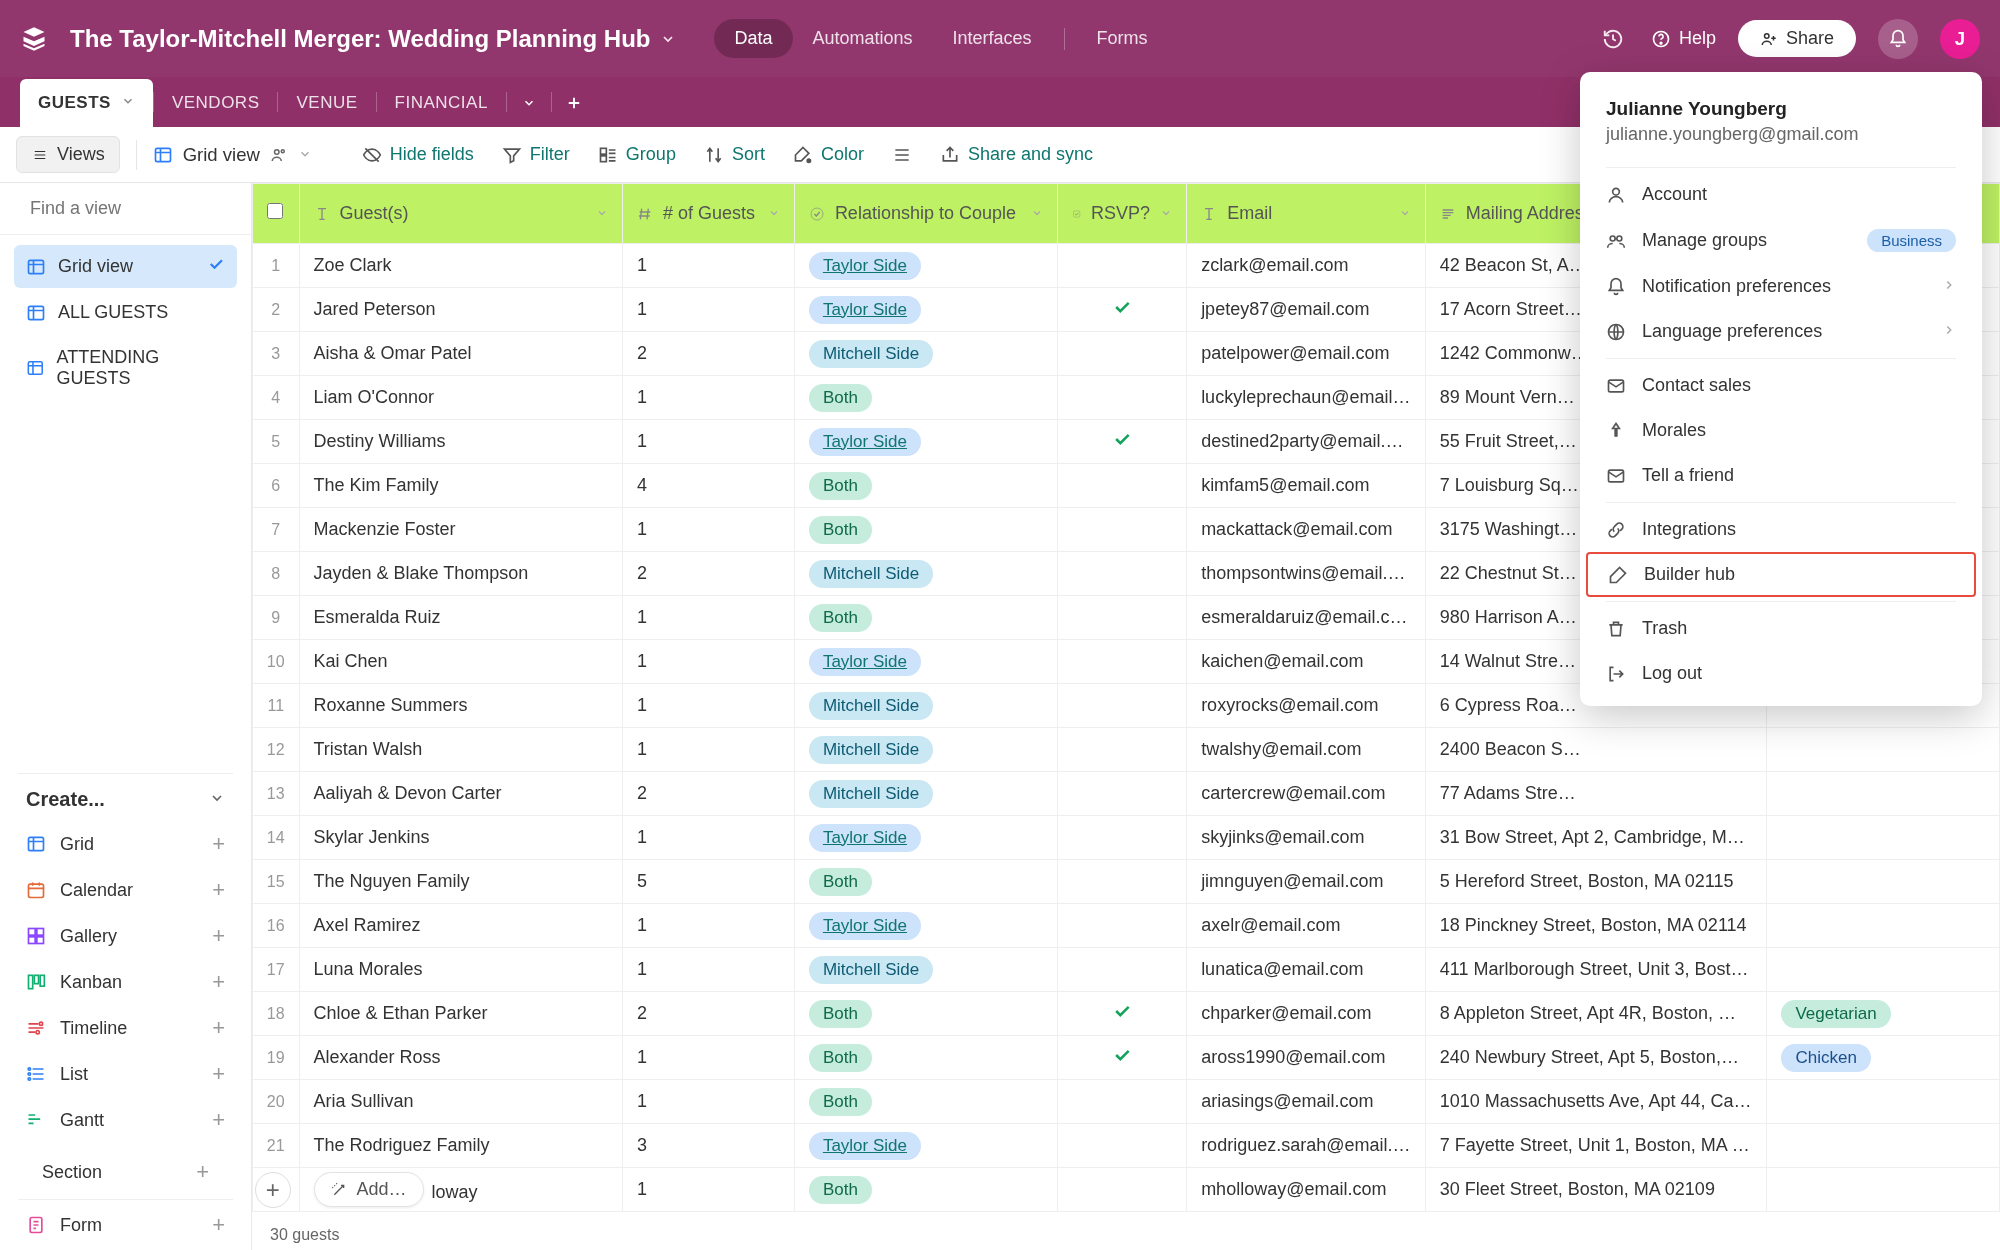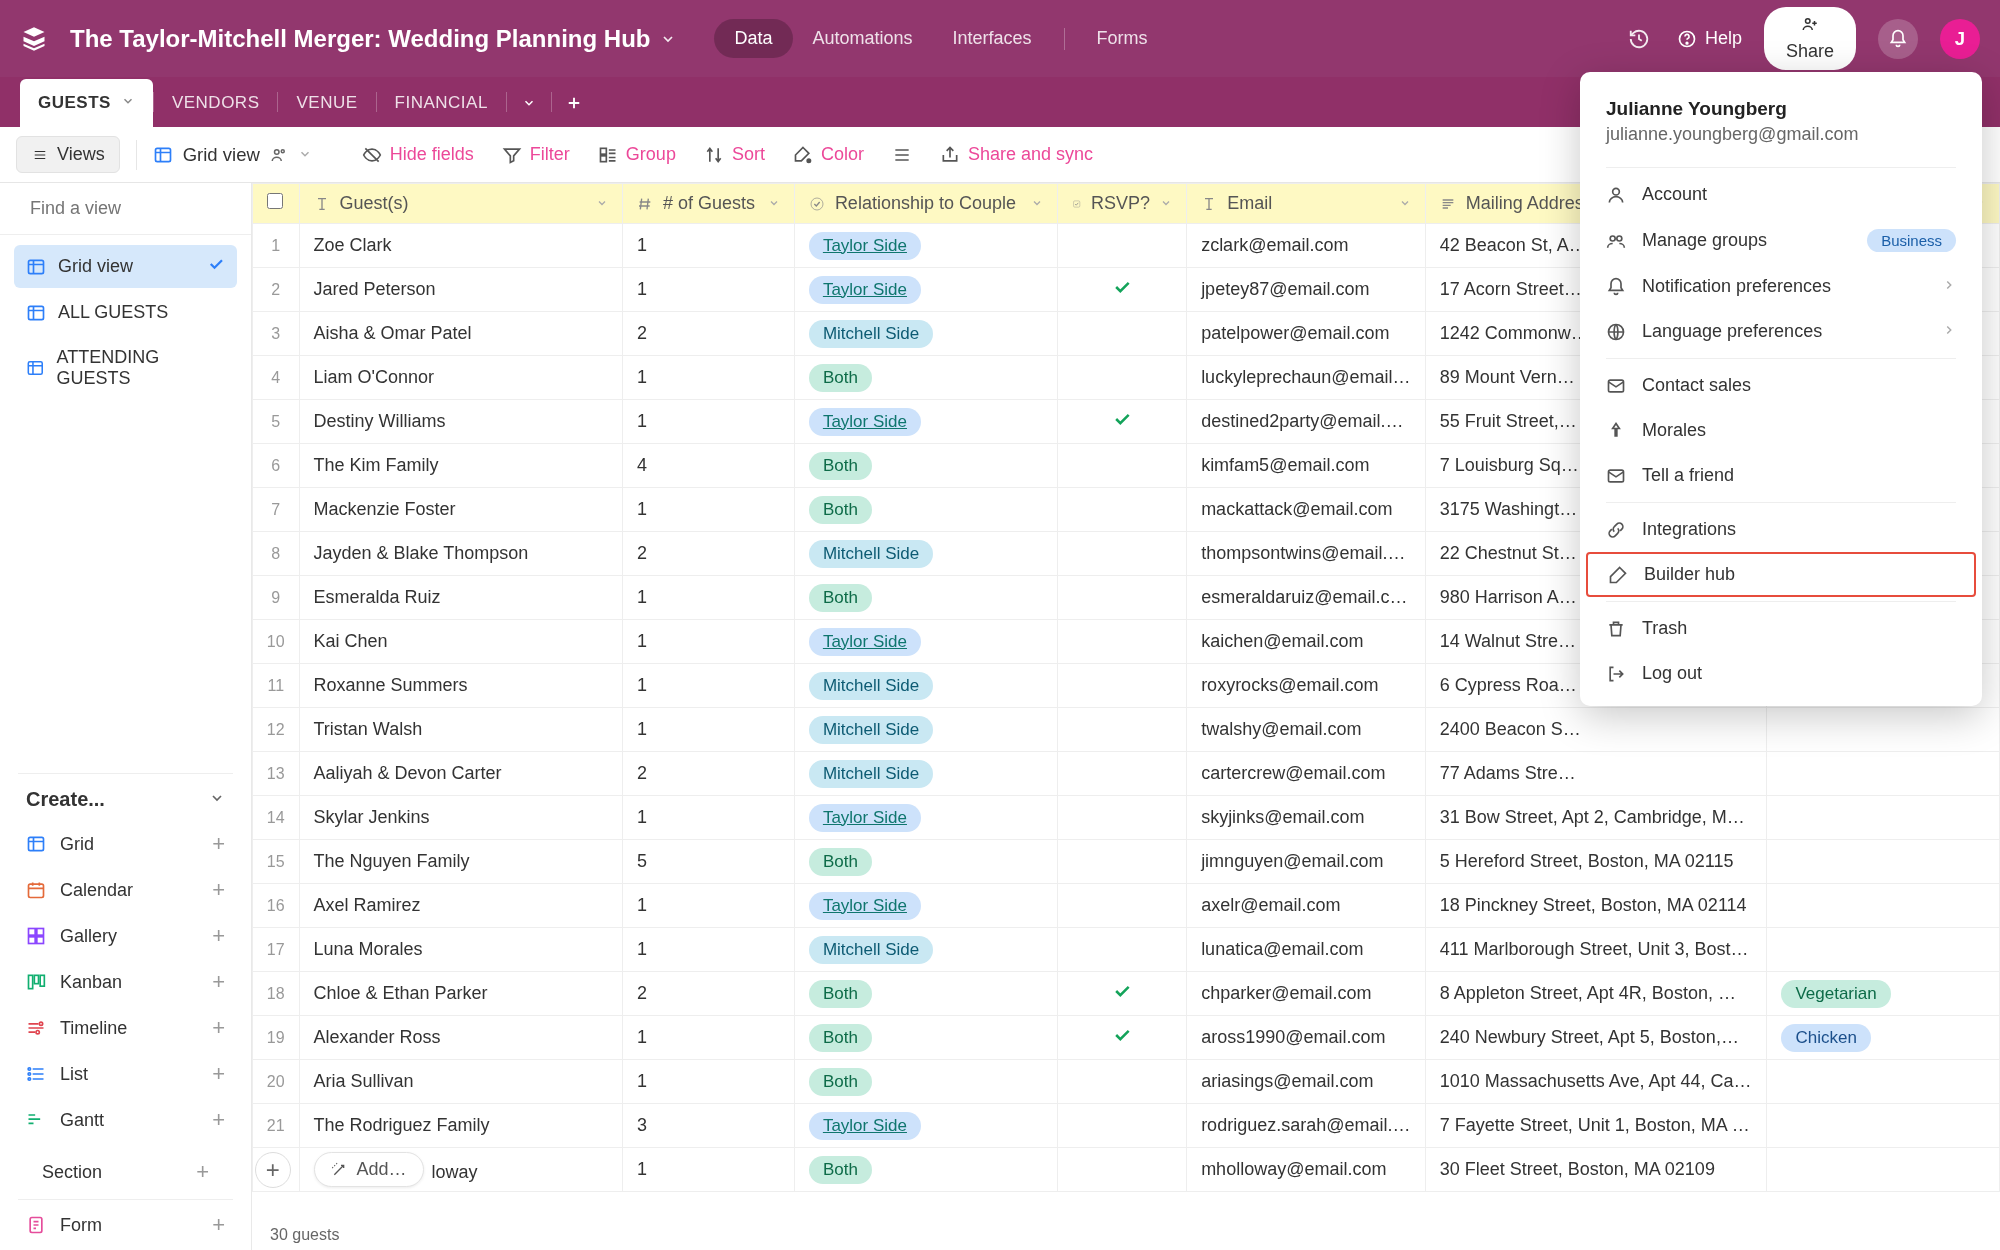--- a/index.html
+++ b/index.html
@@ -11,40 +11,40 @@
 .topbar .base-title { font-size: 24px; font-weight: 600; display: flex; align-items: center; }
 .topbar .chev { margin-left: 10px; opacity: .9; }
 .topbar .nav { display: flex; align-items: center; margin-left: 38px; gap: 0; }
 .topbar .nav-pill { padding: 9px 20px; border-radius: 22px; font-size: 18px; opacity: .85; }
 .topbar .nav-pill.active { background: rgba(0,0,0,.22); opacity: 1; font-weight: 500; }
 .topbar .nav-div { width: 1px; height: 22px; background: rgba(255,255,255,.28); margin: 0 12px; }
 .topbar .spacer { flex: 1; }
 .topbar .right { display: flex; align-items: center; gap: 22px; }
 .topbar .icon-btn { width: 32px; height: 32px; display:flex; align-items:center; justify-content:center; opacity:.9; }
 .topbar .help { display:flex; align-items:center; gap:8px; font-size: 18px; }
-.topbar .share-btn { background:#fff; color:#333; border-radius: 22px; padding: 8px 22px; display:flex; align-items:center; gap:8px; font-size:18px; font-weight:500;flex-direction:column; }
+.topbar .share-btn { background:#fff; color:#333; border-radius: 22px; padding: 8px 22px; display:flex; align-items:center; gap:8px; font-size:18px; font-weight:500; }
 .topbar .circ { width: 40px; height: 40px; border-radius: 50%; background: rgba(255,255,255,.2); display:flex; align-items:center; justify-content:center; }
 .topbar .avatar { width: 40px; height: 40px; border-radius: 50%; background: #e91e94; display:flex; align-items:center; justify-content:center; font-weight:600; color:#fff; }
 
 
 .tabbar { height: 50px; background: #903068; display: flex; align-items: flex-end; padding-left: 20px; }
 .tabbar .tab { height: 48px; padding: 0 18px; display: flex; align-items: center; color: rgba(255,255,255,.85); font-size: 17px; letter-spacing: .5px; gap: 10px; }
 .tabbar .tab.active { background: #fff; color: #333; border-radius: 6px 6px 0 0; font-weight: 600; }
 .tabbar .tab .chev-d { opacity:.7; }
 .tabbar .tab-div { width: 1px; height: 20px; background: rgba(255,255,255,.25); align-self:center; }
 .tabbar .tab-more { width: 44px; display:flex; align-items:center; justify-content:center; color:rgba(255,255,255,.85); height:48px; }
 .tabbar .tab-add { width: 44px; display:flex; align-items:center; justify-content:center; color:rgba(255,255,255,.85); height:48px; }
 
 
 .toolbar { height: 56px; border-bottom: 1px solid #e6e6e6; display: flex; align-items: center; padding: 0 16px; gap: 12px; }
 .toolbar .views-btn { display:flex; align-items:center; gap:8px; background:#f1f1f1; border:1px solid #e2e2e2; border-radius:6px; padding:7px 14px; font-weight:500; font-size:18px; }
 .toolbar .sep { width: 1px; height: 30px; background: #e6e6e6; margin: 0 4px; }
 .toolbar .gv { display:flex; align-items:center; gap:10px; font-weight:500; }
 .toolbar .gv .blue { color:#2d7ff9; }
-.toolbar .tbtn { display:flex; align-items:center; gap:8px; padding:6px 8px; color:#ec4899; font-size:18px; }
+.toolbar .tbtn { display:flex; align-items:center; gap:8px; padding:6px 8px; color:#0f766e; font-size:18px; }
 .toolbar .chev-d2 { opacity:.55; }
 
 
 .main { display:flex; height: calc(1250px - 77px - 50px - 56px); }
 
 
 .sidebar { width: 252px; border-right: 1px solid #e9e9e9; display:flex; flex-direction:column; }
 .side-search { height: 52px; display:flex; align-items:center; padding: 0 18px; gap:12px; color:#888; border-bottom:1px solid #eee; }
 .side-search .gear { margin-left:auto; color:#888; }
 .side-views { padding: 10px 14px 12px; display:flex; flex-direction:column; gap:4px; }
@@ -59,21 +59,21 @@
 .side-create-list { padding: 2px 18px; display:flex; flex-direction:column; }
 .side-create-item { display:flex; align-items:center; gap:14px; padding:10px 8px; font-size:18px; }
 .side-create-item .plus { margin-left:auto; color:#999; font-size:22px; font-weight:300; }
 .side-section-row { display:flex; align-items:center; padding:14px 42px; font-size:18px; font-weight:500; }
 .side-section-row .plus { margin-left:auto; color:#999; font-size:22px; font-weight:300; }
 
 
 .gridwrap { flex:1; position:relative; overflow:hidden; background:#fff; }
 table.grid { border-collapse: collapse; width: 100%; table-layout: fixed; }
 table.grid th, table.grid td { border: 1px solid #eee; height: 44px; padding: 0 14px; text-align:left; vertical-align:middle; white-space:nowrap; overflow:hidden; text-overflow:ellipsis; font-size:18px; }
-table.grid thead th { background:#fef9c3; font-weight:500; color:#555; position:sticky; top:0; height:40px; }
+table.grid thead th { background:#bef264; font-weight:500; color:#555; position:sticky; top:0; height:60px; }
 table.grid thead th .colhdr { display:flex; align-items:center; gap:10px; }
 table.grid thead th .drop { margin-left:auto; color:#aaa; }
 table.grid td.rownum { color:#999; font-size:16px; text-align:center; padding:0; width:46px; }
 .pill { display:inline-flex; align-items:center; padding:4px 14px; border-radius:14px; font-size:17px; }
 .pill.taylor { background:#cde2fb; color:#0f766e;text-decoration:underline; }
 .pill.mitchell { background:#c9e8f3; color:#0d5b73; }
 .pill.both { background:#c6ecde; color:#0d6b48; }
 .pill.veg { background:#c6ecde; color:#0d6b48; }
 .pill.chicken { background:#cde2fb; color:#1b4f8b; }
 .rsvp-check { color:#13a35a; font-weight:700; font-size:20px; display:inline-flex; }

